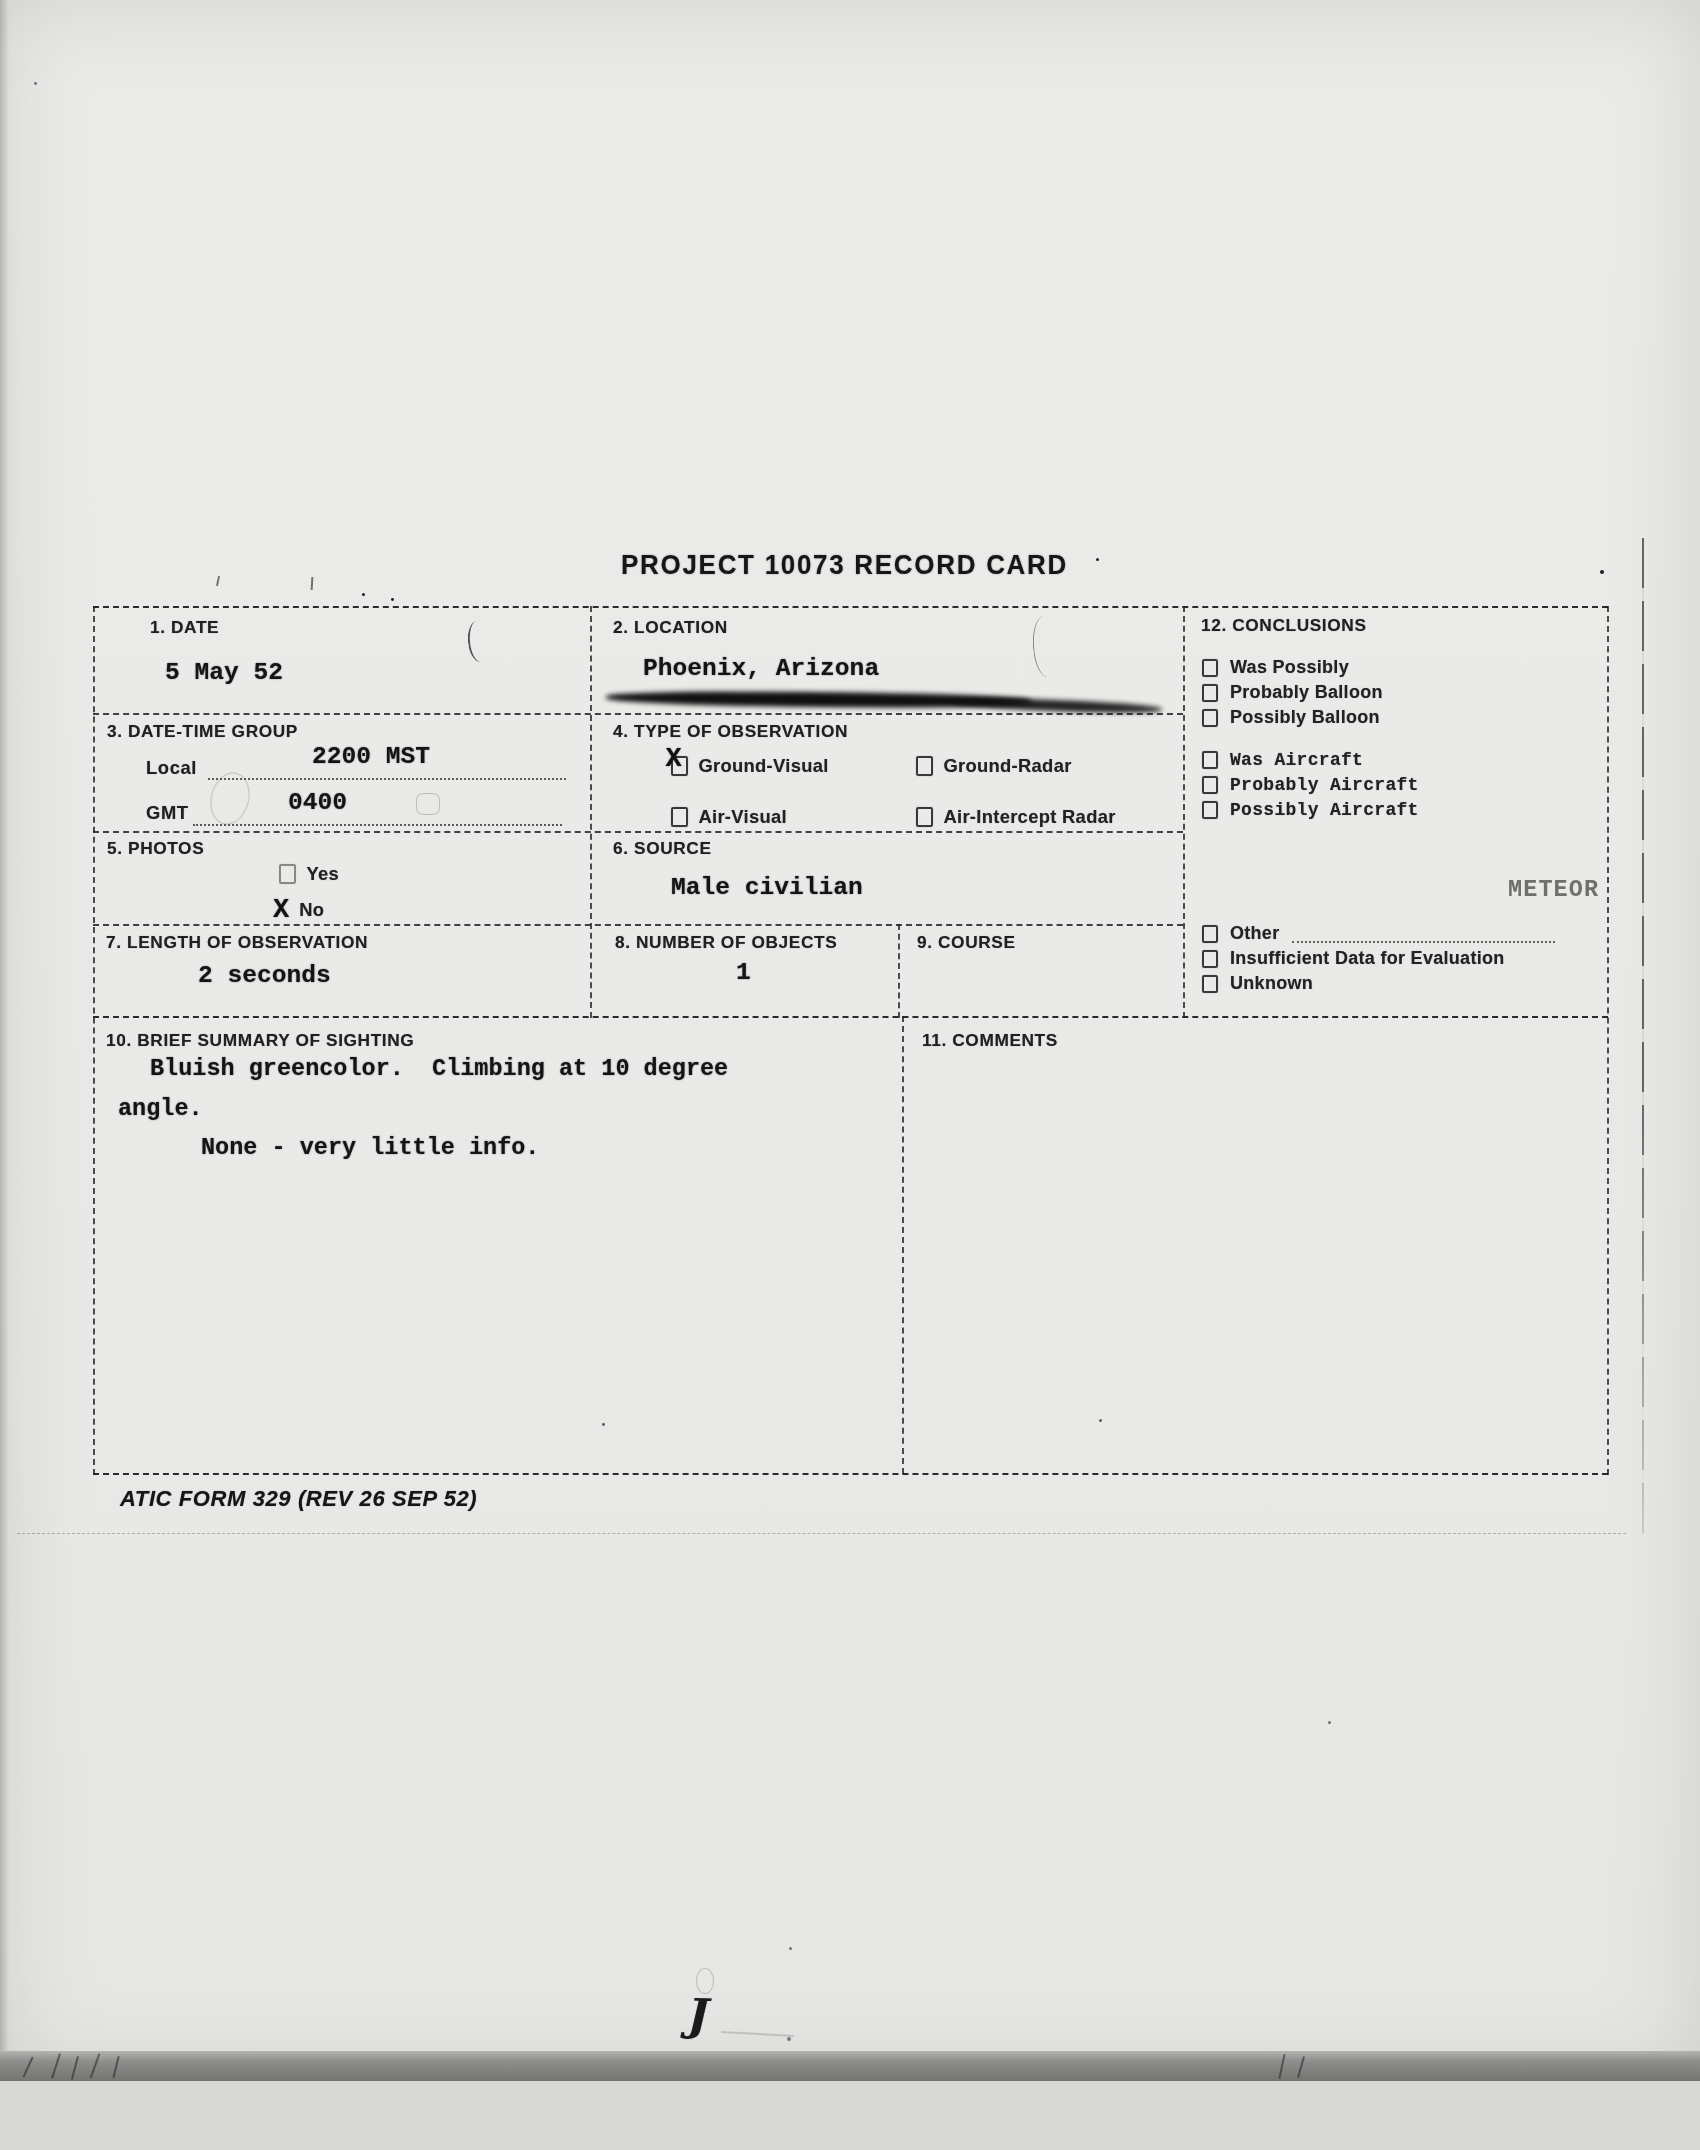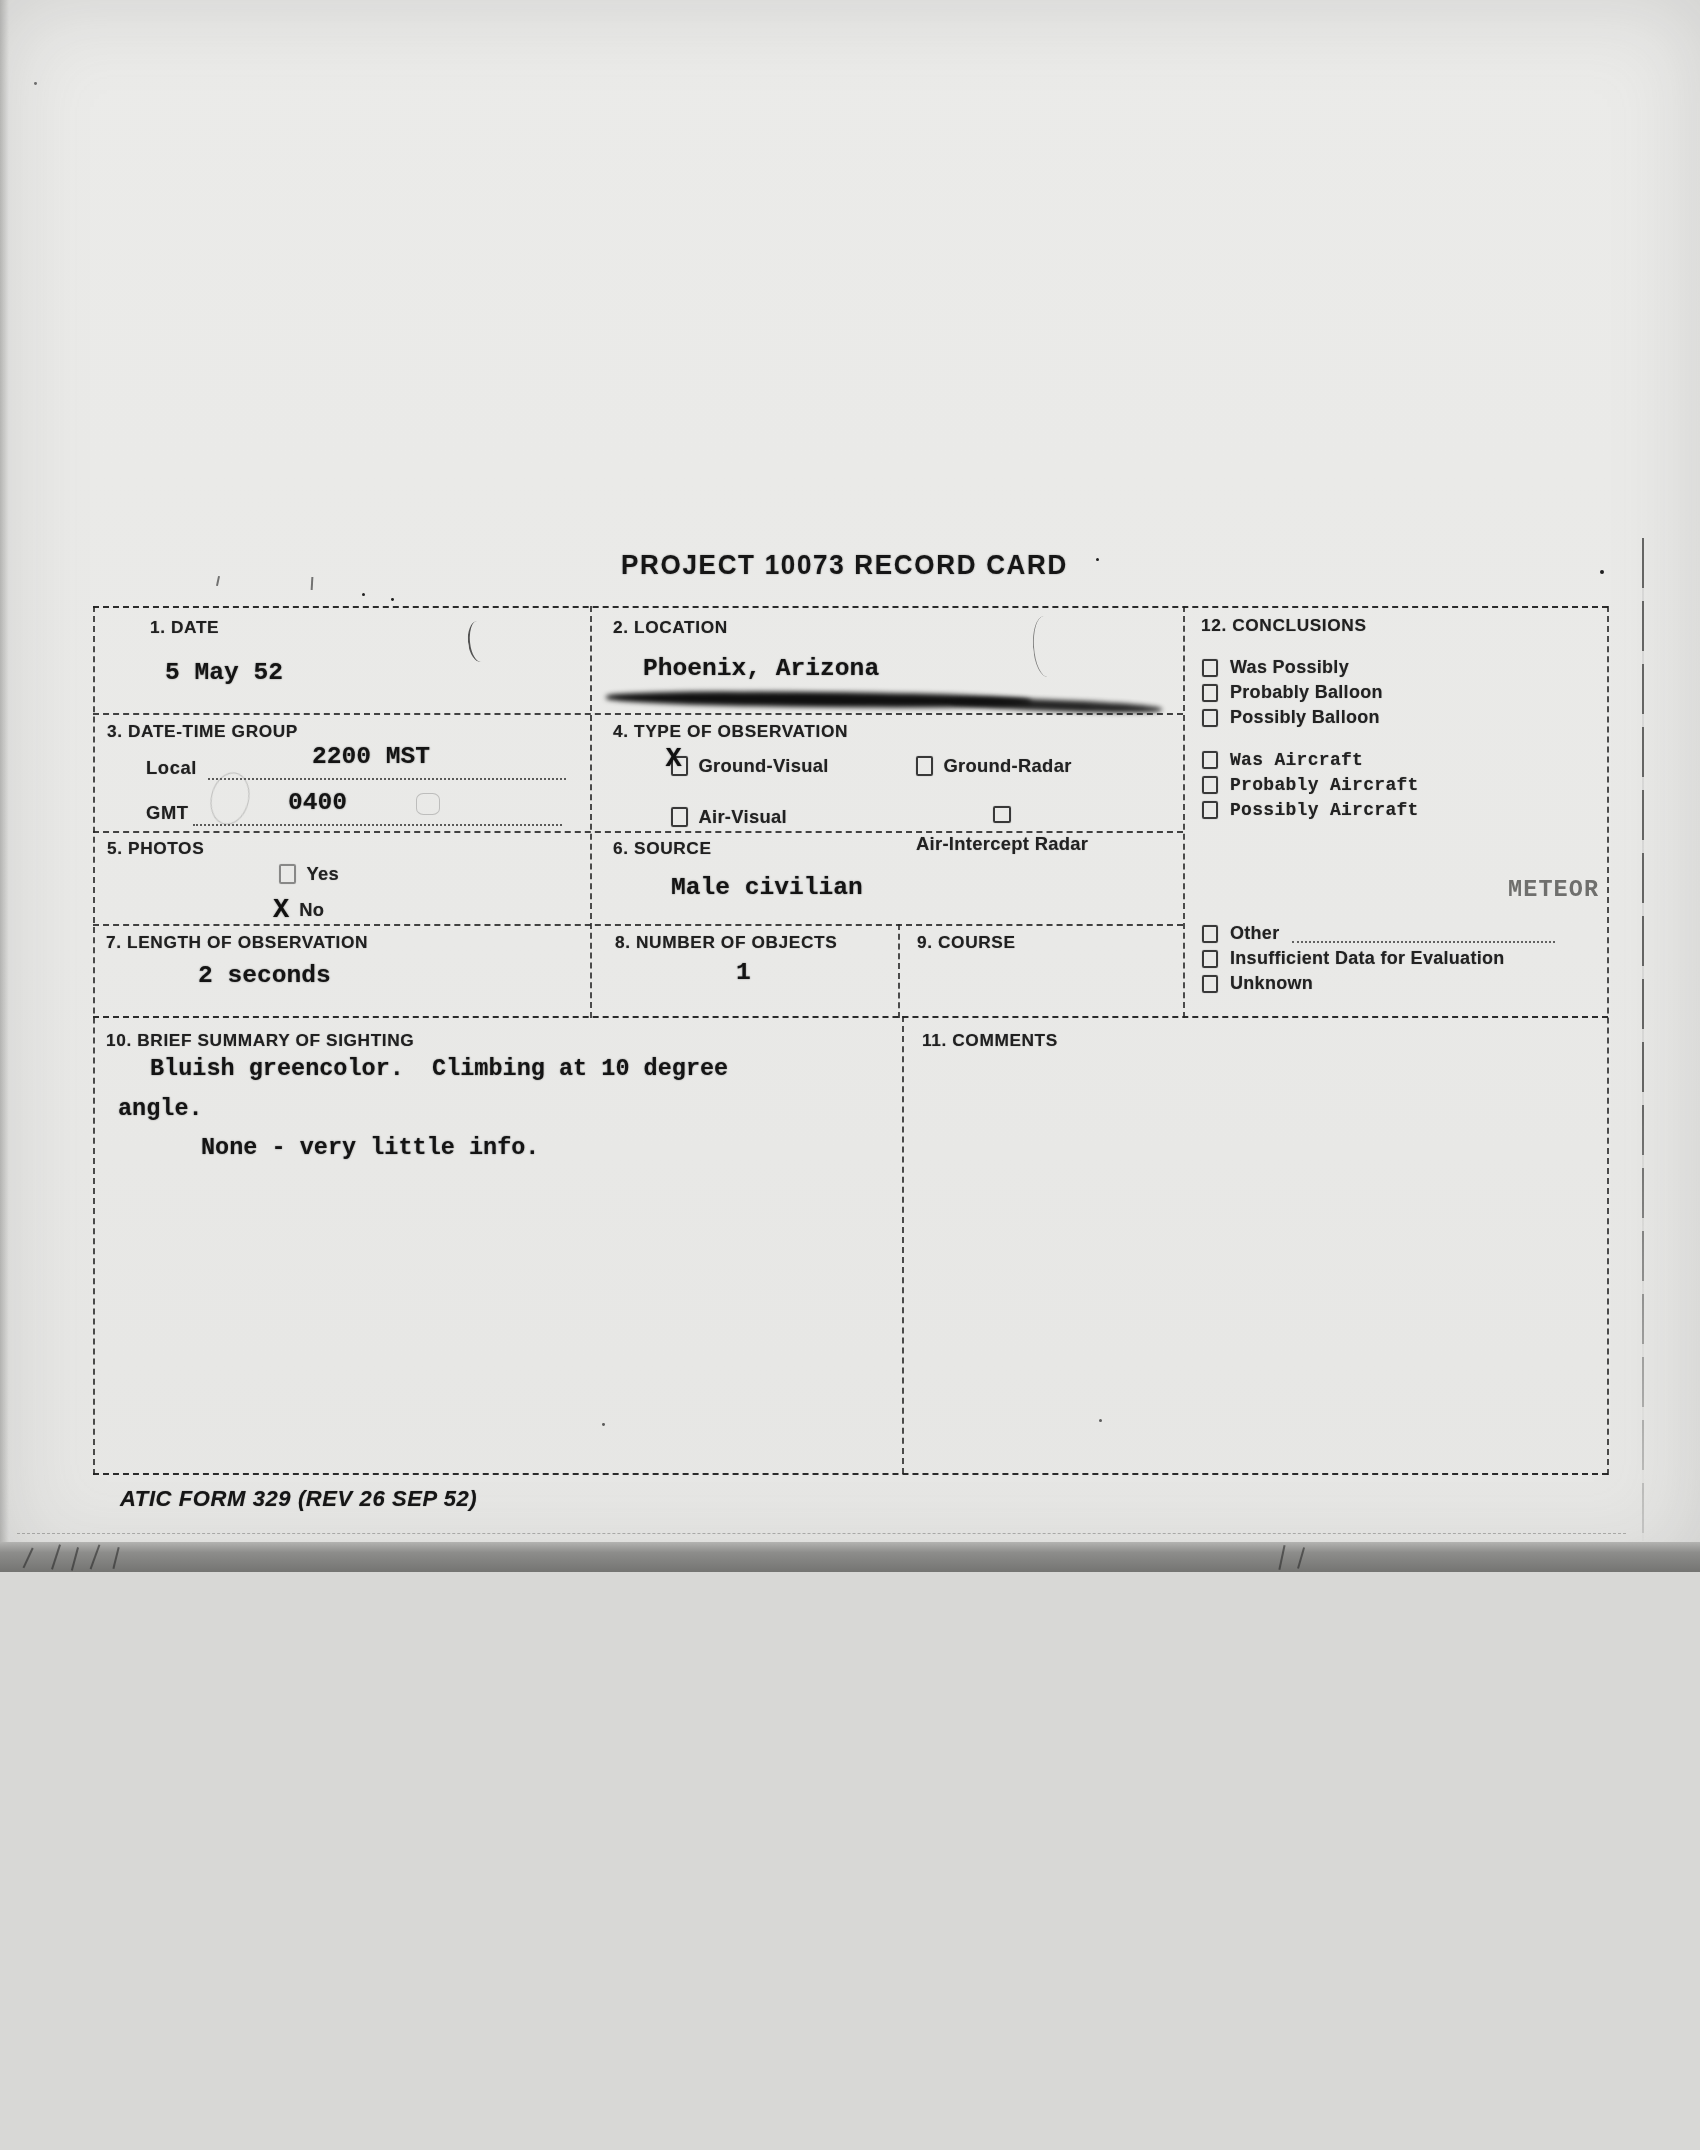--- a/index.html
+++ b/index.html
@@ -1,17 +1,17 @@
 <!DOCTYPE html>
 <html style="font-size:9px"><head>
 <meta charset="utf-8">
 <style>
   html,body{margin:0;padding:0;background:#d8d8d6;}
   .page{
-    position:relative;width:1701px;height:1572px;overflow:hidden;
+    position:relative;width:1701px;height:2081px;overflow:hidden;
     background:linear-gradient(180deg,#ebebe9 0%,#e9e9e7 60%,#e6e6e4 100%);
     font-family:"Liberation Sans",sans-serif;color:#1d1d1d;
     box-shadow:inset 0 0 89px rgba(110,110,108,.22);
   }
   .edge-shadow{position:absolute;left:0;top:0;width:9px;height:100%;
     background:linear-gradient(90deg,rgba(90,90,88,.30),rgba(90,90,88,0));}
   .title{
     position:absolute;font-weight:bold;font-size:26px;letter-spacing:1.7px;
     color:#161616;text-shadow:0 0 1.7px rgba(20,20,20,.45);transform:scaleY(1.04);
   }
@@ -132,21 +132,21 @@
     <span class="opt-label">Ground-Visual</span>
   </div>
   <div class="opt" style="left:916px;top:755px;">
     <span class="cb"></span>
     <span class="opt-label">Ground-Radar</span>
   </div>
   <div class="opt" style="left:671px;top:806px;">
     <span class="cb"></span>
     <span class="opt-label">Air-Visual</span>
   </div>
-  <div class="opt" style="left:916px;top:806px;flex-direction:column;">
+  <div class="opt" style="left:916px;top:806px;">
     <span class="cb"></span>
     <span class="opt-label">Air-Intercept Radar</span>
   </div>
 
   <div class="lbl" style="left:107px;top:838px;">5. PHOTOS</div>
   <div class="opt" style="left:279px;top:863px;">
     <span class="cb faint"></span>
     <span class="opt-label">Yes</span>
   </div>
   <div class="opt" style="left:273px;top:895px;">

